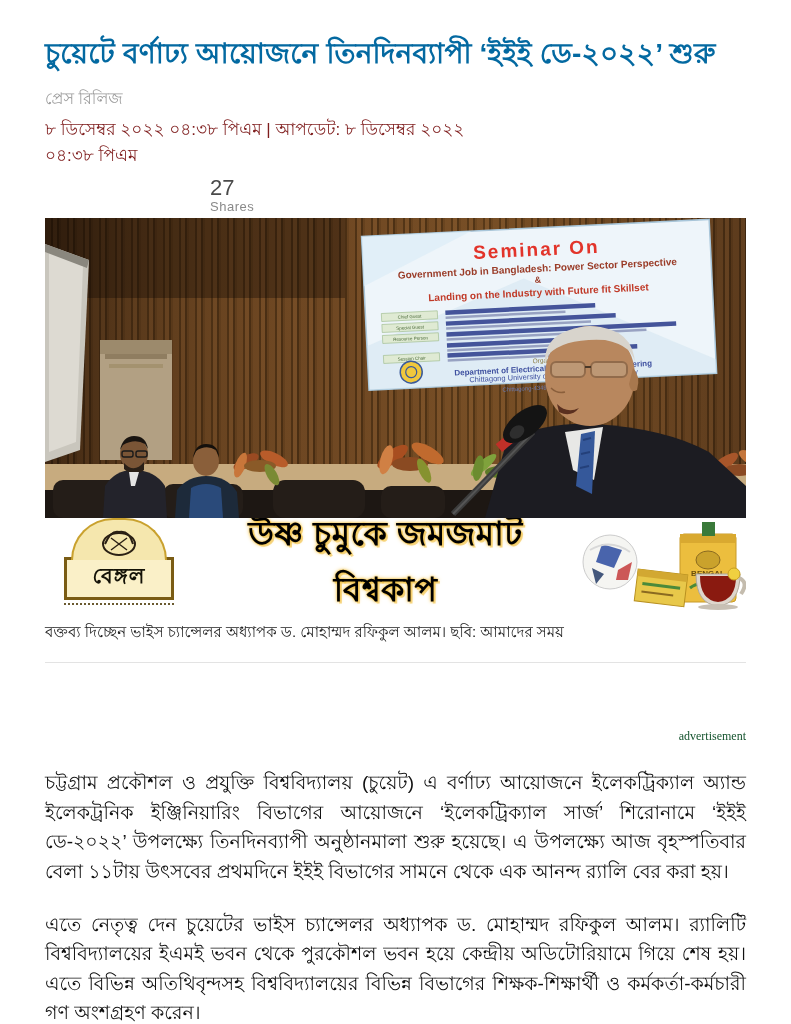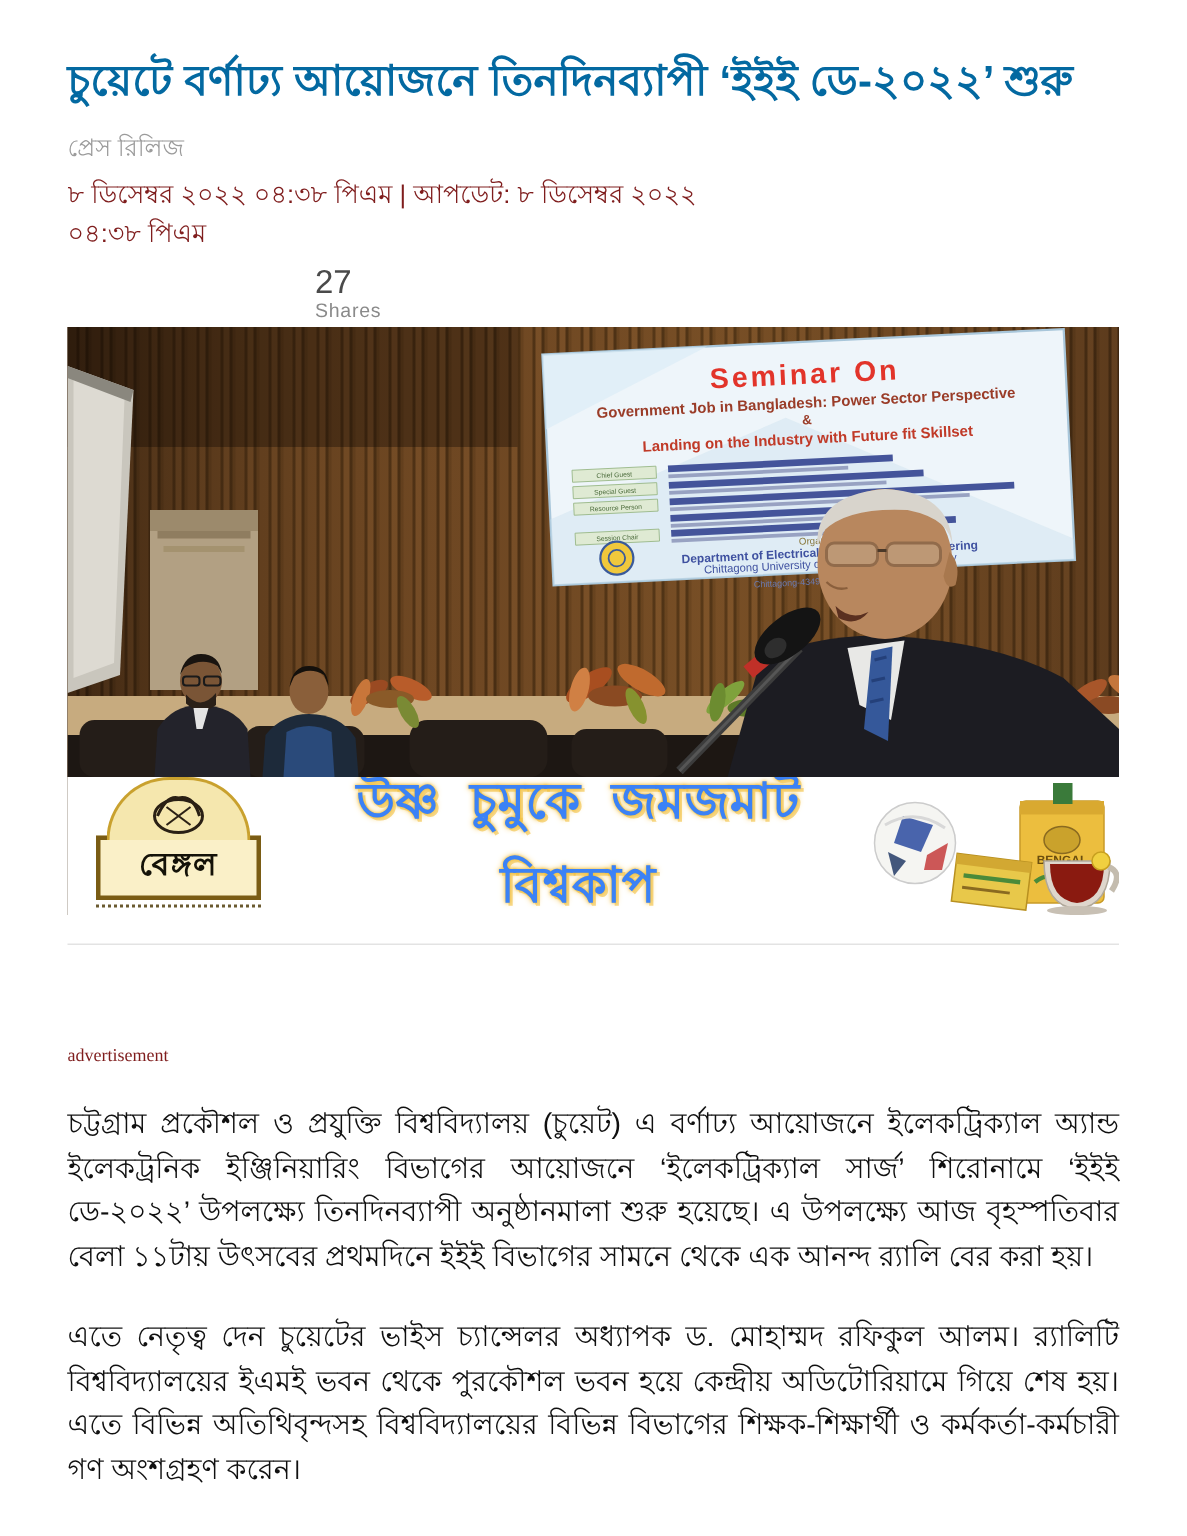--- a/index.html
+++ b/index.html
@@ -17,28 +17,28 @@
   figure{margin:4px 0 0 0;padding:0;width:701px;}
   .photo{width:701px;height:392px;position:relative;background:#3f2a14;}
   .photo svg{display:block;}
 
   
   .ad-strip{position:absolute;left:0;top:300px;width:701px;height:92px;background:#ffffff;display:flex;align-items:center;overflow:hidden;}
   .brand-block{width:148px;flex:0 0 148px;text-align:center;padding-top:2px;}
   .brand-arch{width:92px;height:40px;margin:0 auto;background:#f5e7ae;border:2px solid #c9a12e;border-bottom:none;border-radius:50px 50px 0 0;position:relative;overflow:hidden;}
   .brand-name{width:100px;margin:-3px auto 0;background:#faf0c8;border:3px solid #7a5c14;font-weight:700;font-size:21px;color:#141208;padding:0 2px 2px;letter-spacing:1px;}
   .brand-sub{width:110px;height:7px;margin:3px auto 0;border-top:2px dotted #6a5a30;border-bottom:1px solid #c9b060;}
-  .slogan{flex:1;text-align:center;font-size:33px;font-weight:700;color:#3b82f6;letter-spacing:.5px;
-          text-shadow:0 0 2px #f0b828,0 0 4px #f3c95d,2px 2px 0 rgba(240,184,40,.55);font-family:Liberation Mono, monospace;}
+  .slogan{flex:1;text-align:center;font-size:33px;font-weight:700;color:#000000;letter-spacing:.5px;
+          text-shadow:0 0 2px #f0b828,0 0 4px #f3c95d,2px 2px 0 rgba(240,184,40,.55);}
   .products{width:168px;flex:0 0 168px;height:92px;}
 
   figcaption{font-size:15px;color:#222;margin:11px 0 0 0;line-height:1.45;}
   .divider{border:none;border-top:1px solid #e3e3e3;margin:19px 0 0 0;}
 
-  .ad-label{font-family:"Liberation Serif","DejaVu Serif",serif;font-size:12px;color:#7f1d1d;text-align:left;margin:66px 0 24px 0;}
+  .ad-label{font-family:"Liberation Serif","DejaVu Serif",serif;font-size:12px;color:#14532d;text-align:right;margin:66px 0 24px 0;}
 
   .body-copy p{font-size:19px;line-height:1.55;text-align:justify;margin:0 0 24px 0;color:#101010;}
 </style>
 </head>
 <body>
 
 <div class="page">
 
   <h1 class="headline">চুয়েটে বর্ণাঢ্য আয়োজনে তিনদিনব্যাপী ‘ইইই ডে-২০২২’ শুরু</h1>
 
@@ -259,20 +259,21 @@
               <path d="M118,56 Q118,86 140,88 Q162,86 162,56 Z" fill="#ded6cc" stroke="#b0a89a"></path>
               <path d="M122,58 Q122,82 140,84 Q158,82 158,58 Z" fill="#8a1a10"></path>
               <path d="M161,60 q10,4 2,16" fill="none" stroke="#c4bcae" stroke-width="4"></path>
               <circle cx="156" cy="56" r="6" fill="#f0d040" stroke="#c8a020"></circle>
               <ellipse cx="140" cy="89" rx="20" ry="3" fill="#c8c0b4"></ellipse>
             </g>
           </svg>
         </div>
       </div>
     </div>
+    <figcaption>বক্তব্য দিচ্ছেন ভাইস চ্যান্সেলর অধ্যাপক ড. মোহাম্মদ রফিকুল আলম। ছবি: আমাদের সময়</figcaption>
   </figure>
 
   <hr class="divider">
 
   <div class="ad-label">advertisement</div>
 
   <div class="body-copy">
     <p>চট্টগ্রাম প্রকৌশল ও প্রযুক্তি বিশ্ববিদ্যালয় (চুয়েট) এ বর্ণাঢ্য আয়োজনে ইলেকট্রিক্যাল অ্যান্ড ইলেকট্রনিক ইঞ্জিনিয়ারিং বিভাগের আয়োজনে ‘ইলেকট্রিক্যাল সার্জ’ শিরোনামে ‘ইইই ডে-২০২২’ উপলক্ষ্যে তিনদিনব্যাপী অনুষ্ঠানমালা শুরু হয়েছে। এ উপলক্ষ্যে আজ বৃহস্পতিবার বেলা ১১টায় উৎসবের প্রথমদিনে ইইই বিভাগের সামনে থেকে এক আনন্দ র‍্যালি বের করা হয়।</p>
     <p>এতে নেতৃত্ব দেন চুয়েটের ভাইস চ্যান্সেলর অধ্যাপক ড. মোহাম্মদ রফিকুল আলম। র‍্যালিটি বিশ্ববিদ্যালয়ের ইএমই ভবন থেকে পুরকৌশল ভবন হয়ে কেন্দ্রীয় অডিটোরিয়ামে গিয়ে শেষ হয়। এতে বিভিন্ন অতিথিবৃন্দসহ বিশ্ববিদ্যালয়ের বিভিন্ন বিভাগের শিক্ষক-শিক্ষার্থী ও কর্মকর্তা-কর্মচারী গণ অংশগ্রহণ করেন।</p>
   </div>

